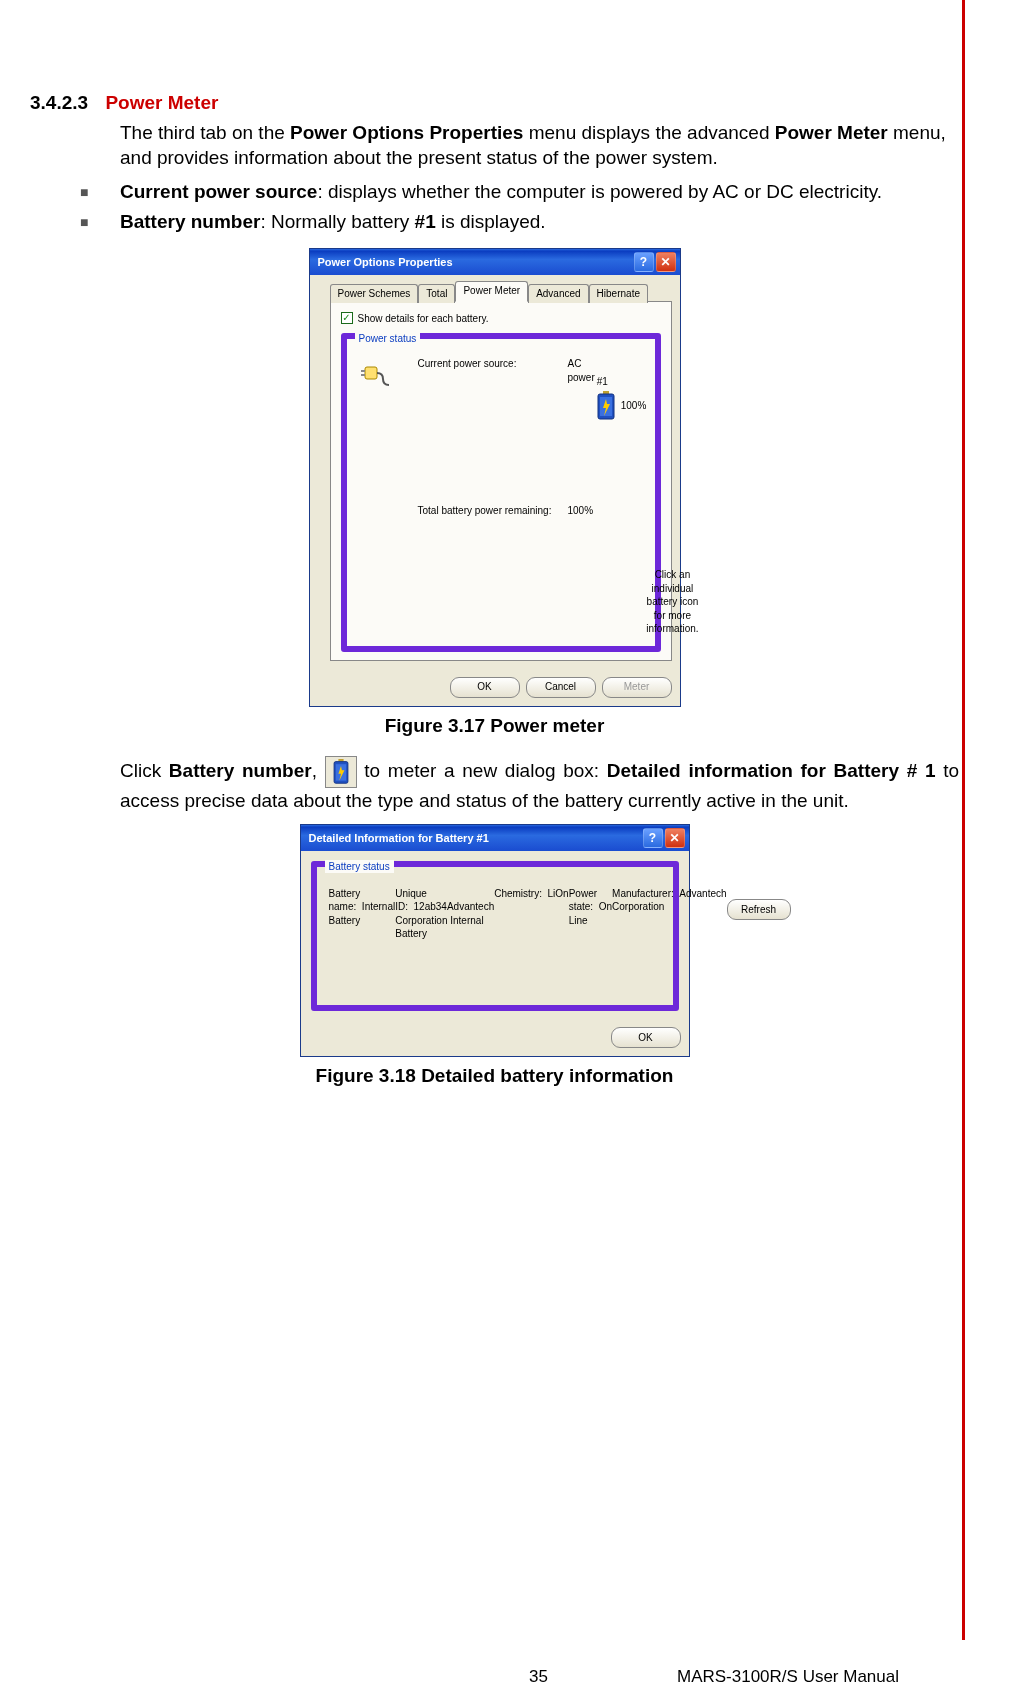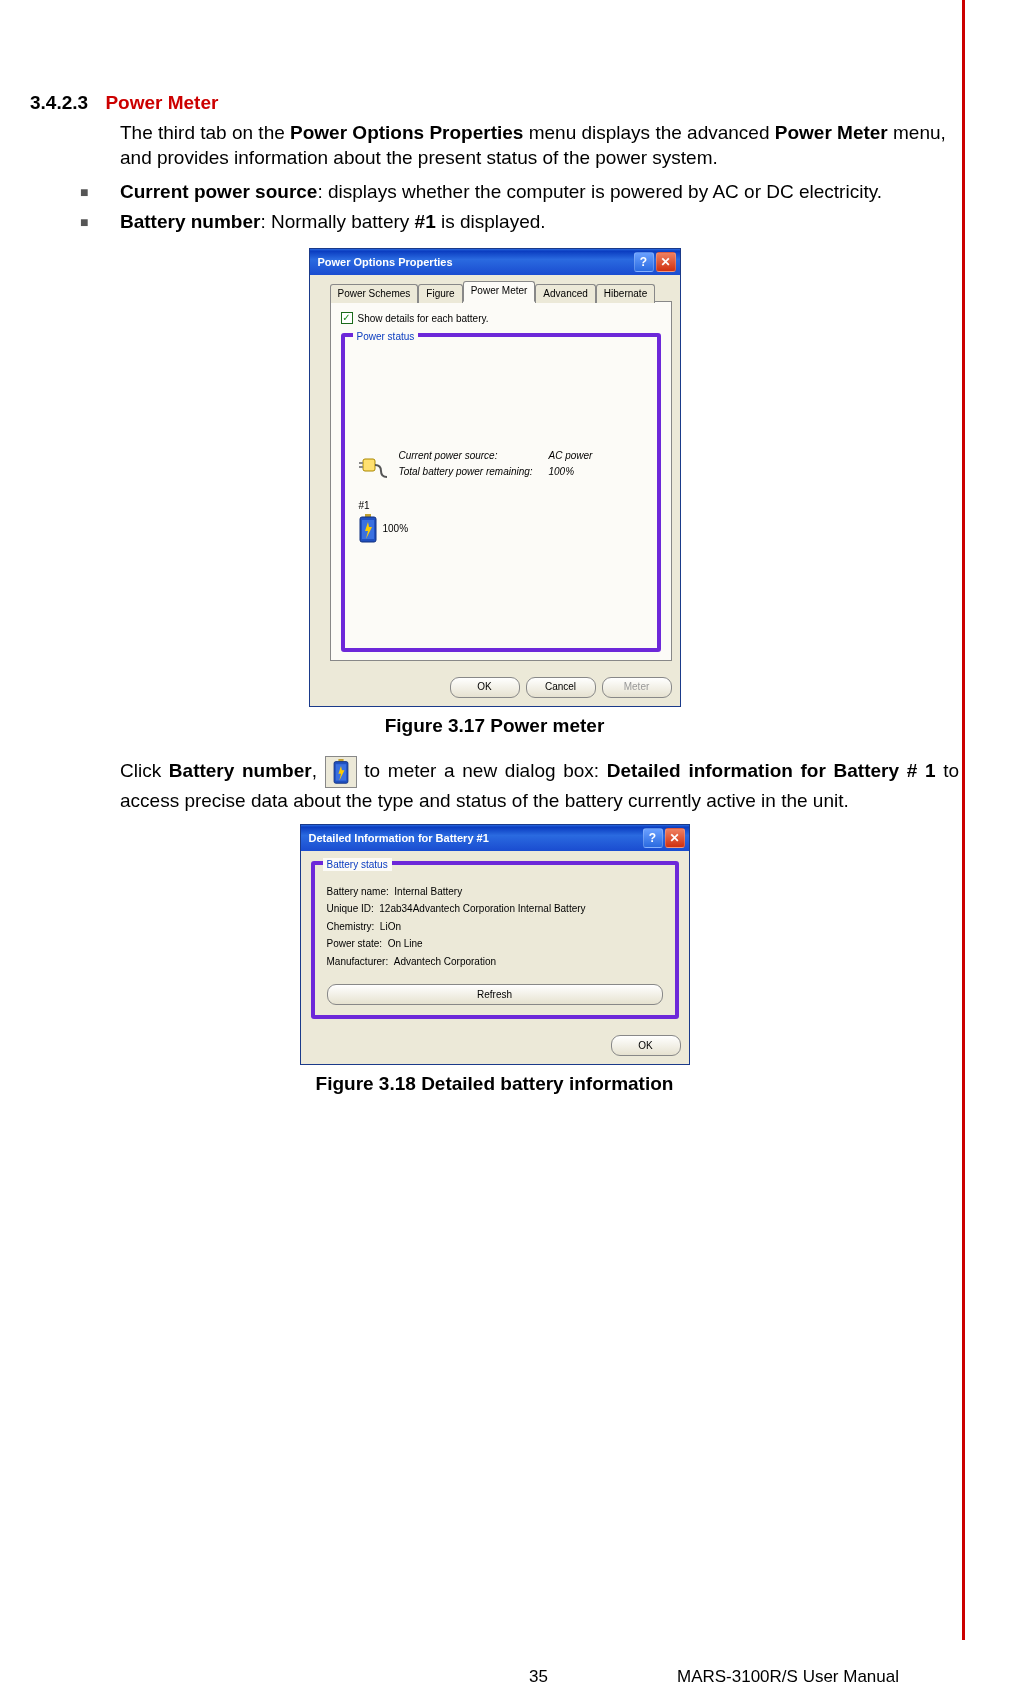--- a/index.html
+++ b/index.html
@@ -87,33 +87,33 @@
     min-height: 360px;
     display: flex; flex-direction: column;
   }
   .chk { display: flex; align-items: center; gap: 5px; margin-bottom: 8px; }
   .chkbox {
     width: 12px; height: 12px; border: 1px solid #1a6a1a; background: #fff;
     display: flex; align-items: center; justify-content: center;
     color: #1a8a1a; font-size: 10px; line-height: 1;
   }
   .group {
-    border: 4px solid #6d28d9;
+    border: 6px solid #6d28d9;
     border-radius: 3px;
     padding: 18px 12px 10px 12px;
     position: relative;
     flex: 1;
-    display: flex; flex-direction: column; justify-content: center;
+    display: flex; flex-direction: row;
   }
   .group-label {
     position: absolute; top: -7px; left: 8px;
     background: #fcfbf7; padding: 0 4px;
     color: #0a3cc0; font-size: 10px;
   }
-  .plug-row { display: flex; gap: 10px; font-style: italic; }
+  .plug-row { display: flex; gap: 27px; }
   .plug-icon {
     width: 32px; height: 32px; flex: 0 0 32px;
   }
   .plug-icon svg { width: 32px; height: 32px; }
   .info-grid { display: grid; grid-template-columns: 150px auto; row-gap: 1px; font-size: 10px; }
   .batt-block { margin-top: 18px; }
   .batt-num { font-size: 10px; margin-bottom: 2px; margin-left: 2px;}
   .batt-row { display: flex; align-items: center; gap: 4px; }
   .batt-icon { width: 22px; height: 30px; }
   .hint { text-align: center; font-size: 10px; margin-top: auto; padding-top: 20px; color: #000;}
@@ -190,21 +190,21 @@
 <div class="dlg1">
   <div class="titlebar">
     <span>Power Options Properties</span>
     <span class="spacer"></span>
     <div class="tbtn help">?</div>
     <div class="tbtn close">✕</div>
   </div>
   <div class="dlg-body">
     <div class="tabs">
       <div class="tab">Power Schemes</div>
-      <div class="tab">Figure</div>
+      <div class="tab">Total</div>
       <div class="tab active">Power Meter</div>
       <div class="tab">Advanced</div>
       <div class="tab">Hibernate</div>
     </div>
     <div class="tabpane">
       <label class="chk">
         <span class="chkbox">✓</span>
         <span>Show details for each battery.</span>
       </label>
       <div class="group">
@@ -232,20 +232,21 @@
               <svg viewBox="0 0 22 30">
                 <rect x="8" y="0" width="6" height="3" fill="#c0a030"></rect>
                 <rect x="3" y="3" width="16" height="25" rx="2" fill="#2050c0" stroke="#103080"></rect>
                 <rect x="5" y="6" width="12" height="19" fill="#3a70e0"></rect>
                 <path d="M11 8 L8 17 L11 17 L9 25 L15 13 L12 13 Z" fill="#ffcc00"></path>
               </svg>
             </span>
             <span>100%</span>
           </div>
         </div>
+        <div class="hint">Click an individual battery icon for more information.</div>
       </div>
     </div>
   </div>
   <div class="dlg-buttons">
     <div class="btn">OK</div>
     <div class="btn">Cancel</div>
     <div class="btn disabled">Meter</div>
   </div>
 </div>
 

